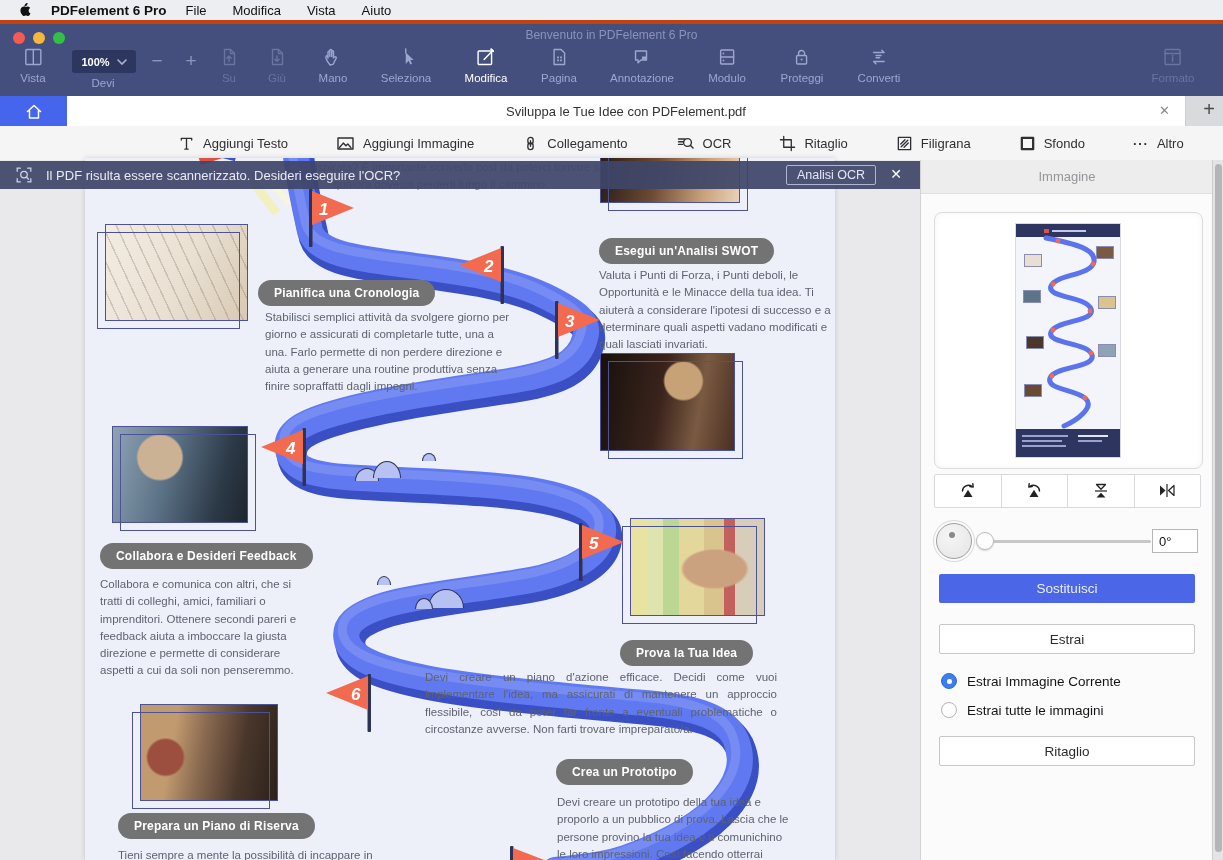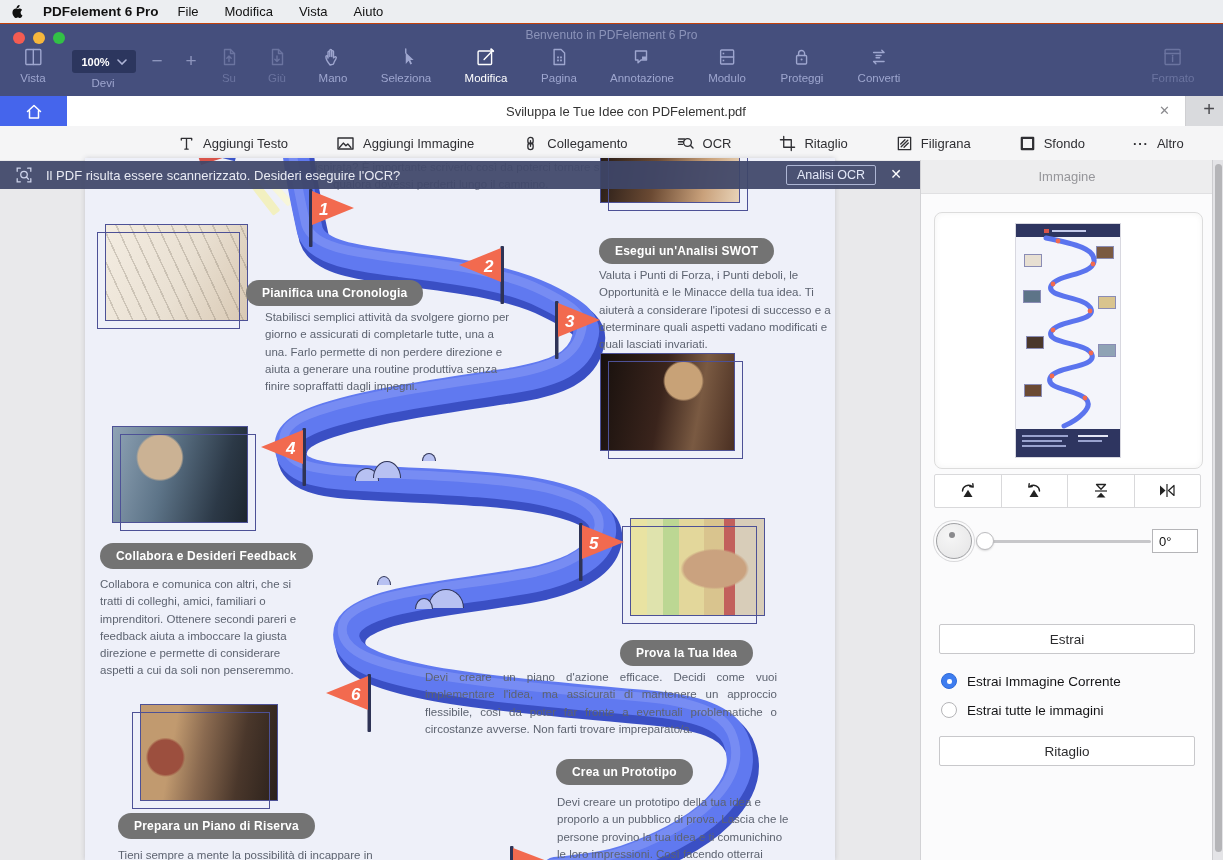--- a/index.html
+++ b/index.html
@@ -1,21 +1,21 @@
 <!DOCTYPE html>
 <html><head>
 <meta charset="utf-8">
 <style>
   html,body{margin:0;padding:0;background:#c9c9cc;}
   #app{position:relative;width:1223px;height:860px;overflow:hidden;
        font-family:"Liberation Sans",sans-serif;background:#e9e9eb;
        -webkit-font-smoothing:antialiased;}
   
   .menubar{position:absolute;left:0;top:0;width:1223px;height:24px;background:#eceef1;
-           border-bottom:1px solid #c2410c;display:flex;align-items:center;padding-left:10px;
+           border-bottom:4px solid #c2410c;display:flex;align-items:center;padding-left:18px;
            box-sizing:border-box;font-size:13px;color:#111;}
   .menubar .appname{font-weight:bold;margin:0 19px;font-size:13.5px;}
   .menubar .mitem{margin-right:26px;}
   
   .navybar{position:absolute;left:0;top:24px;width:1223px;height:72px;background:#454f7d;}
   .lights{position:absolute;left:13px;top:8px;display:flex;gap:8px;}
   .light{width:12px;height:12px;border-radius:50%;}
   .l-red{background:#f45c52}.l-yellow{background:#f6b73c}.l-green{background:#32c146}
   .wintitle{position:absolute;left:0;top:4px;width:100%;text-align:center;font-size:12px;color:#8b93b9;}
   .tbi{position:absolute;top:22px;transform:translateX(-50%);display:flex;flex-direction:column;
@@ -369,21 +369,21 @@
       <polygon points="6,2 40,15 6,28" fill="#f26a4f"></polygon>
     </svg>
 
     <div class="photo off-br" style="left:515px;top:-16px;width:140px;height:61px;background:linear-gradient(100deg,#241a16,#6b4a33 40%,#c9a17b 75%,#e8d3b8);"></div>
     <div class="photo off-bl" style="left:20px;top:66px;width:143px;height:97px;background:repeating-linear-gradient(65deg,rgba(120,110,95,0) 0 11px,rgba(120,110,95,.28) 11px 12.5px),linear-gradient(115deg,#f3ece1,#e9e0d2 55%,#d9c9b4);"></div>
     <div class="photo off-br" style="left:515px;top:195px;width:135px;height:98px;background:radial-gradient(circle at 62% 28%,#c8a277 0 17%,rgba(0,0,0,0) 19%),linear-gradient(100deg,#17100d,#3a241c 45%,#7a5a42 72%,#4a2f22);"></div>
     <div class="photo off-br" style="left:27px;top:268px;width:136px;height:97px;background:radial-gradient(circle at 35% 32%,#cbb294 0 20%,rgba(0,0,0,0) 22%),linear-gradient(105deg,#8fa3b5,#5d7488 40%,#2c3947 78%,#1d262f);"></div>
     <div class="photo off-bl" style="left:545px;top:360px;width:135px;height:98px;background:radial-gradient(ellipse at 63% 52%,#caa27f 0 26%,rgba(0,0,0,0) 29%),linear-gradient(90deg,#e9e3a2 0 12%,#dfe3ad 12% 24%,#bcd793 24% 36%,#e3d79b 36% 55%,#d9c48e 55% 70%,#c2605c 70% 78%,#d8cdb9 78%);"></div>
     <div class="photo off-bl" style="left:55px;top:546px;width:138px;height:97px;background:radial-gradient(circle at 18% 55%,#9c4f3e 0 14%,rgba(0,0,0,0) 16%),linear-gradient(100deg,#c19a6f 0 25%,#8a6a50 45%,#4a372b 72%,#2b211b);"></div>
 
-    <div class="pill" style="left:161px;top:122px;">Pianifica una Cronologia</div>
+    <div class="pill" style="left:173px;top:122px;">Pianifica una Cronologia</div>
     <div class="para" style="left:180px;top:151px;width:248px;">Stabilisci semplici attività da svolgere giorno per giorno e assicurati di completarle tutte, una a una. Farlo permette di non perdere direzione e aiuta a generare una routine produttiva senza finire sopraffatti dagli impegni.</div>
 
     <div class="pill" style="left:514px;top:80px;">Esegui un'Analisi SWOT</div>
     <div class="para" style="left:514px;top:109px;width:232px;">Valuta i Punti di Forza, i Punti deboli, le Opportunità e le Minacce della tua idea. Ti aiuterà a considerare l'ipotesi di successo e a determinare quali aspetti vadano modificati e quali lasciati invariati.</div>
 
     <div class="pill" style="left:15px;top:385px;">Collabora e Desideri Feedback</div>
     <div class="para" style="left:15px;top:418px;width:200px;">Collabora e comunica con altri, che si tratti di colleghi, amici, familiari o imprenditori. Ottenere secondi pareri e feedback aiuta a imboccare la giusta direzione e permette di considerare aspetti a cui da soli non penseremmo.</div>
 
     <div class="pill" style="left:535px;top:482px;">Prova la Tua Idea</div>
     <div class="para" style="left:340px;top:511px;width:352px;text-align:justify;">Devi creare un piano d'azione efficace. Decidi come vuoi implementare l'idea, ma assicurati di mantenere un approccio flessibile, così da poter far fronte a eventuali problematiche o circostanze avverse. Non farti trovare impreparato/a.</div>
@@ -482,20 +482,21 @@
       </div>
     </div>
 
     <div class="knob">
         <div class="knob-dot"></div>
       </div>
     <div class="slider-track"></div>
     <div class="slider-handle"></div>
     <input class="deg-input" value="0°" style="">
 
+    <div class="btn-blue">Sostituisci</div>
     <div class="btn-plain" style="top:464px;">Estrai</div>
 
     <div class="radio-row" style="top:513px;">
       <span class="radio on"></span>
       <span>Estrai Immagine Corrente</span>
     </div>
     <div class="radio-row" style="top:542px;">
       <span class="radio off"></span>
       <span>Estrai tutte le immagini</span>
     </div>

